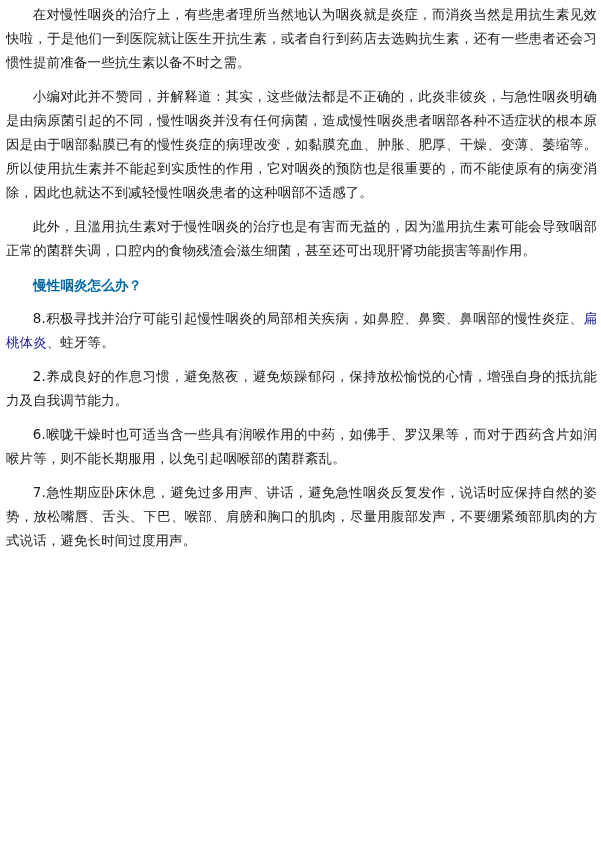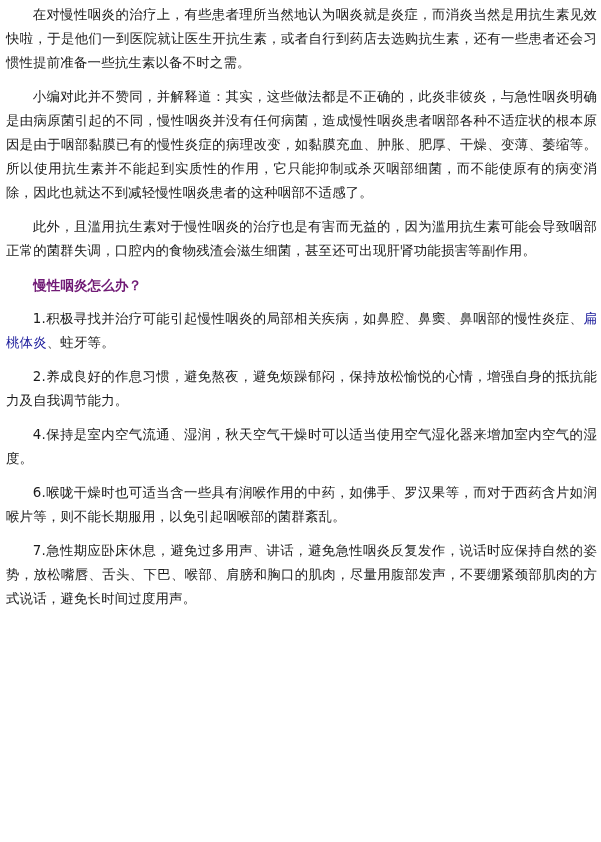--- a/index.html
+++ b/index.html
@@ -27,38 +27,37 @@
       text-align: justify;
       letter-spacing: 0.2px;
       word-break: break-all;
     }
     .heading {
       margin: 0 0 10px 0;
       font-size: 13.6px;
       line-height: 24px;
       font-weight: bold;
       text-indent: 2em;
-      color: #701a75;
+      color: #0369a1;
     }
     .link {
       color: #1c1c9c;
       text-decoration: none;
       cursor: pointer;
     }
   </style>
 </head>
 <body>
 
 <div class="article">
   <p class="para">在对慢性咽炎的治疗上，有些患者理所当然地认为咽炎就是炎症，而消炎当然是用抗生素见效快啦，于是他们一到医院就让医生开抗生素，或者自行到药店去选购抗生素，还有一些患者还会习惯性提前准备一些抗生素以备不时之需。</p>
-  <p class="para">小编对此并不赞同，并解释道：其实，这些做法都是不正确的，此炎非彼炎，与急性咽炎明确是由病原菌引起的不同，慢性咽炎并没有任何病菌，造成慢性咽炎患者咽部各种不适症状的根本原因是由于咽部黏膜已有的慢性炎症的病理改变，如黏膜充血、肿胀、肥厚、干燥、变薄、萎缩等。所以使用抗生素并不能起到实质性的作用，它只能抑制或杀灭咽部细菌，而不能使原有的病变消除，因此也就达不到减轻慢性咽炎患者的这种咽部不适感了。</p>
+  <p class="para">小编对此并不赞同，并解释道：其实，这些做法都是不正确的，此炎非彼炎，与急性咽炎明确是由病原菌引起的不同，慢性咽炎并没有任何病菌，造成慢性咽炎患者咽部各种不适症状的根本原因是由于咽部黏膜已有的慢性炎症的病理改变，如黏膜充血、肿胀、肥厚、干燥、变薄、萎缩等。所以使用抗生素并不能起到实质性的作用，它对咽炎的预防也是很重要的，而不能使原有的病变消除，因此也就达不到减轻慢性咽炎患者的这种咽部不适感了。</p>
   <p class="para">此外，且滥用抗生素对于慢性咽炎的治疗也是有害而无益的，因为滥用抗生素可能会导致咽部正常的菌群失调，口腔内的食物残渣会滋生细菌，甚至还可出现肝肾功能损害等副作用。</p>
 
   <p class="heading">慢性咽炎怎么办？</p>
 
 
-  <p class="para"><span>1.积极寻找并治疗可能引起慢性咽炎的局部相关疾病，如鼻腔、鼻窦、鼻咽部的慢性炎症、</span><a class="link">扁桃体炎</a><span>、蛀牙等。</span></p>
+  <p class="para"><span>8.积极寻找并治疗可能引起慢性咽炎的局部相关疾病，如鼻腔、鼻窦、鼻咽部的慢性炎症、</span><a class="link">扁桃体炎</a><span>、蛀牙等。</span></p>
 
   <p class="para">2.养成良好的作息习惯，避免熬夜，避免烦躁郁闷，保持放松愉悦的心情，增强自身的抵抗能力及自我调节能力。</p>
-  <p class="para">4.保持是室内空气流通、湿润，秋天空气干燥时可以适当使用空气湿化器来增加室内空气的湿度。</p>
   <p class="para">6.喉咙干燥时也可适当含一些具有润喉作用的中药，如佛手、罗汉果等，而对于西药含片如润喉片等，则不能长期服用，以免引起咽喉部的菌群紊乱。</p>
   <p class="para">7.急性期应卧床休息，避免过多用声、讲话，避免急性咽炎反复发作，说话时应保持自然的姿势，放松嘴唇、舌头、下巴、喉部、肩膀和胸口的肌肉，尽量用腹部发声，不要绷紧颈部肌肉的方式说话，避免长时间过度用声。</p>
 </div>
 
 </body></html>

